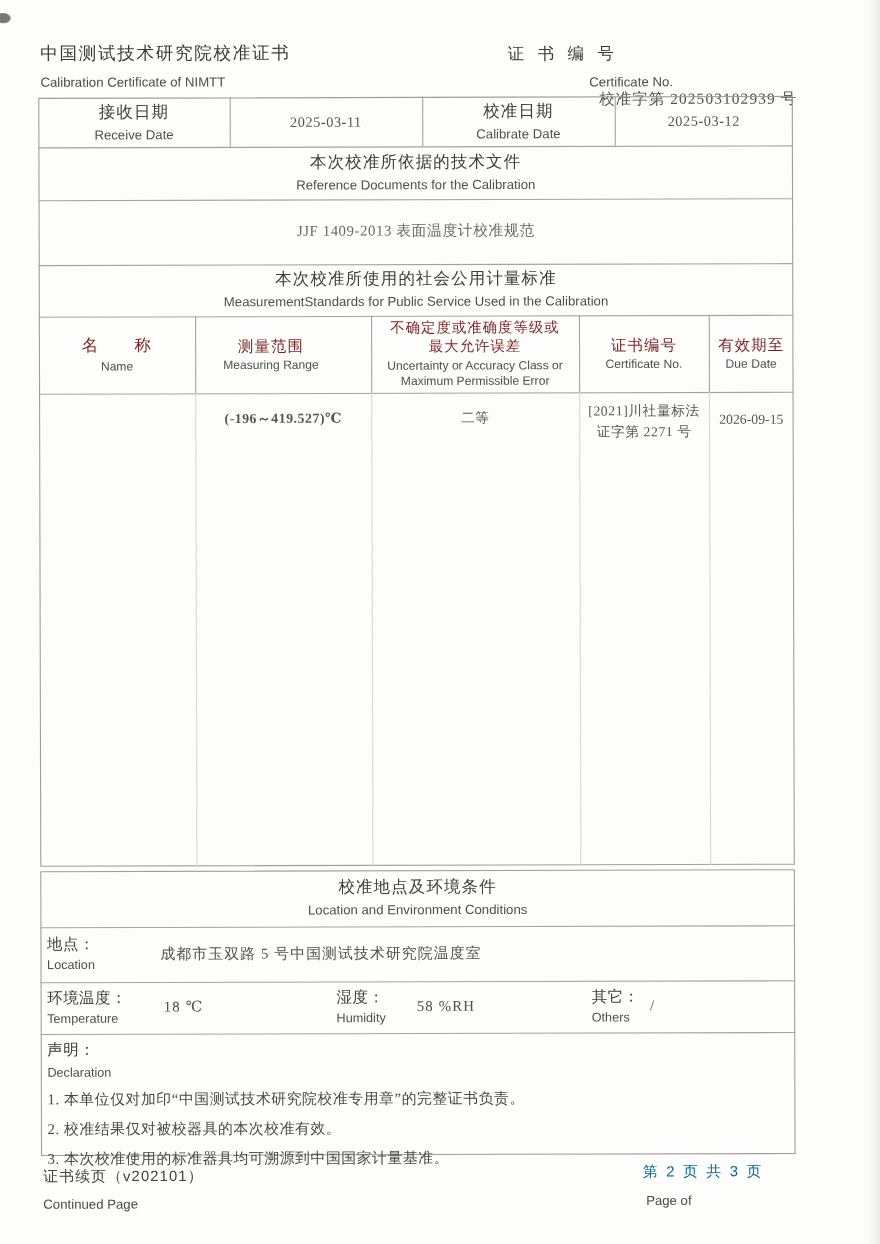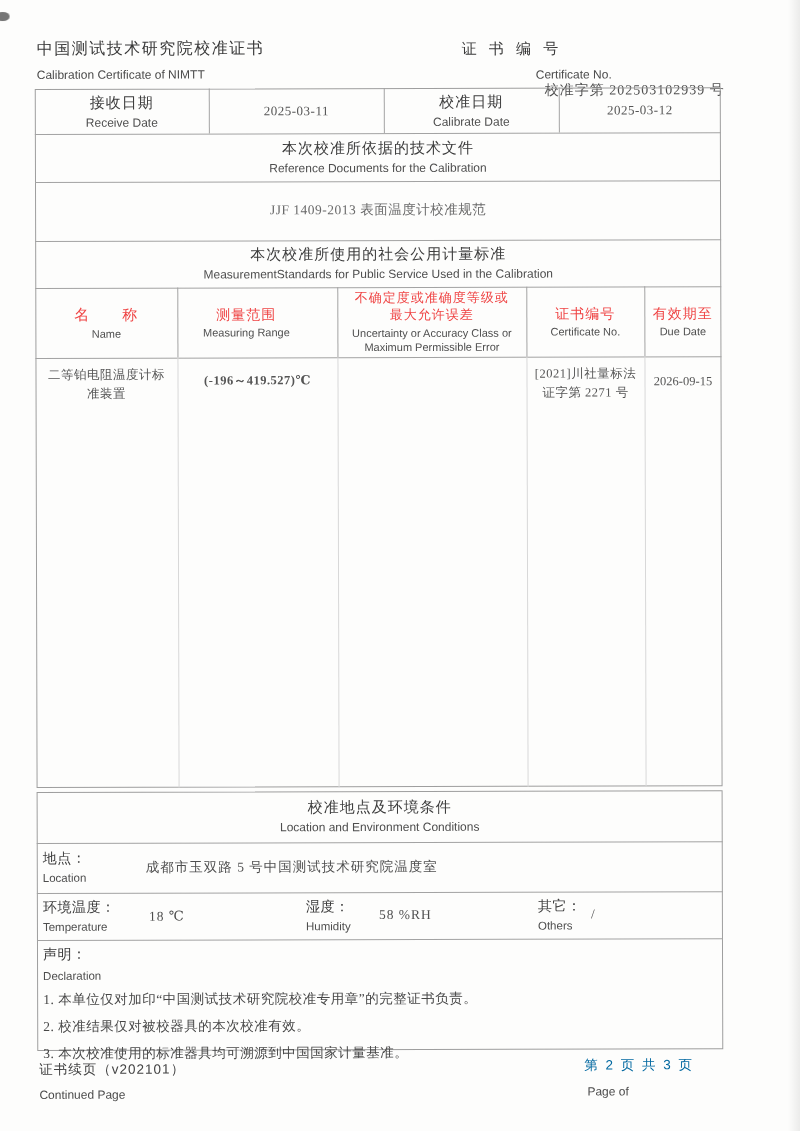--- a/index.html
+++ b/index.html
@@ -13,21 +13,21 @@
                border-radius:45%;opacity:.75;filter:blur(0.6px);}
   .box{position:absolute;border:1px solid #9e9e9e;box-sizing:border-box;}
   .h{position:absolute;height:1px;background:#a3a3a3;}
   .v{position:absolute;width:1px;background:#a3a3a3;}
   .v.faint{background:#d8d8d8;}
   .cell{position:absolute;display:flex;flex-direction:column;align-items:center;
         justify-content:center;text-align:center;box-sizing:border-box;}
   .cell.topalign{justify-content:flex-start;padding-top:8px;}
   .cn{font-size:15px;letter-spacing:1px;color:#3c3c3c;line-height:1.25;}
   .en{font-size:12px;color:#4e4e4e;margin-top:3px;line-height:1.2;}
-  .hcn{font-size:14px;letter-spacing:1px;color:#ef4444;line-height:1.3;white-space:pre-line;}
+  .hcn{font-size:14px;letter-spacing:1px;color:#7f1d1d;line-height:1.3;white-space:pre-line;}
   .hen{font-size:11px;color:#4e4e4e;margin-top:2px;line-height:1.3;white-space:pre-line;}
   .val{font-family:"Liberation Serif","DejaVu Serif",serif;color:#555;font-size:13px;
        letter-spacing:.5px;line-height:1.55;white-space:pre-line;}
   .title-cn{position:absolute;font-size:16px;letter-spacing:1.5px;color:#383838;}
   .title-en{position:absolute;font-size:12px;color:#4a4a4a;}
   .lblgrp{position:absolute;}
   .lblgrp .l-cn{font-size:14px;letter-spacing:.5px;color:#3c3c3c;display:block;}
   .lblgrp .l-en{font-size:11.5px;color:#4e4e4e;display:block;margin-top:4px;}
   .inline-val{position:absolute;font-family:"Liberation Serif","DejaVu Serif",serif;
               color:#4f4f4f;font-size:13.5px;letter-spacing:1px;}
@@ -116,26 +116,25 @@
     </div>
     <div class="cell" style="left:528px;top:288px;width:116px;height:68px;">
       <span class="hcn">证书编号</span>
       <span class="hen">Certificate No.</span>
     </div>
     <div class="cell" style="left:646px;top:288px;width:75px;height:68px;">
       <span class="hcn">有效期至</span>
       <span class="hen">Due Date</span>
     </div>
 
-    <div class="cell topalign" style="left:37px;top:357px;width:140px;height:80px;">
-      <span class="val" style="font-size:12.5px;">二等铂电阻温度计标
-准装置</span>
-    </div>
     <div class="cell topalign" style="left:179px;top:357px;width:158px;height:80px;padding-top:14px;">
       <span class="val" style="font-size:12.5px;font-weight:bold;">(-196～419.527)℃</span>
+    </div>
+    <div class="cell topalign" style="left:339px;top:357px;width:187px;height:80px;padding-top:14px;">
+      <span class="val" style="font-size:12.5px;">二等</span>
     </div>
     <div class="cell topalign" style="left:528px;top:357px;width:116px;height:80px;">
       <span class="val" style="font-size:12.5px;">[2021]川社量标法
 证字第 2271 号</span>
     </div>
     <div class="cell topalign" style="left:646px;top:357px;width:75px;height:80px;padding-top:16px;">
       <span class="val" style="font-size:12.5px;letter-spacing:0;">2026-09-15</span>
     </div>
 
     <div class="box" style="left:36px;top:791px;width:686px;height:259px;"></div>

